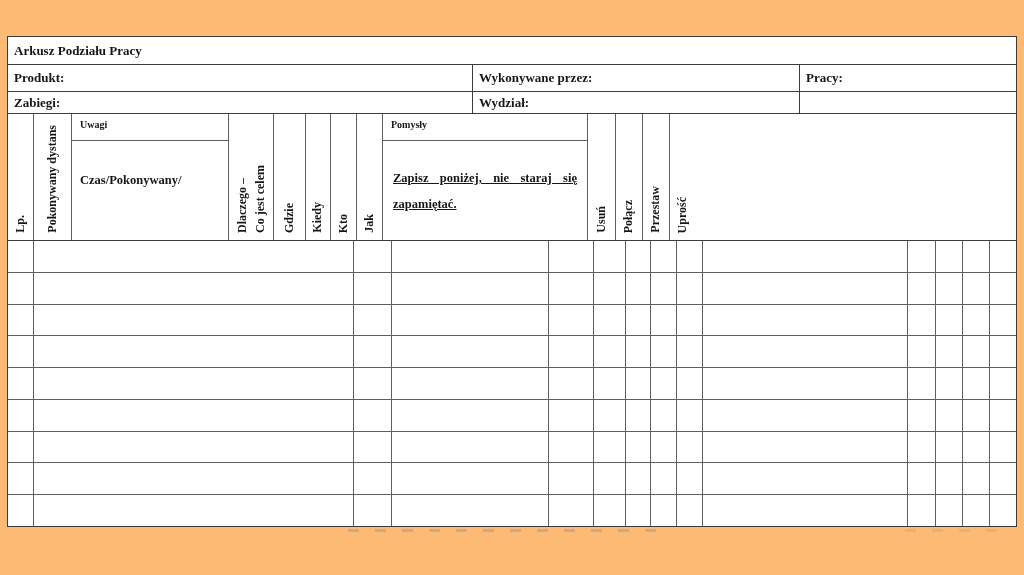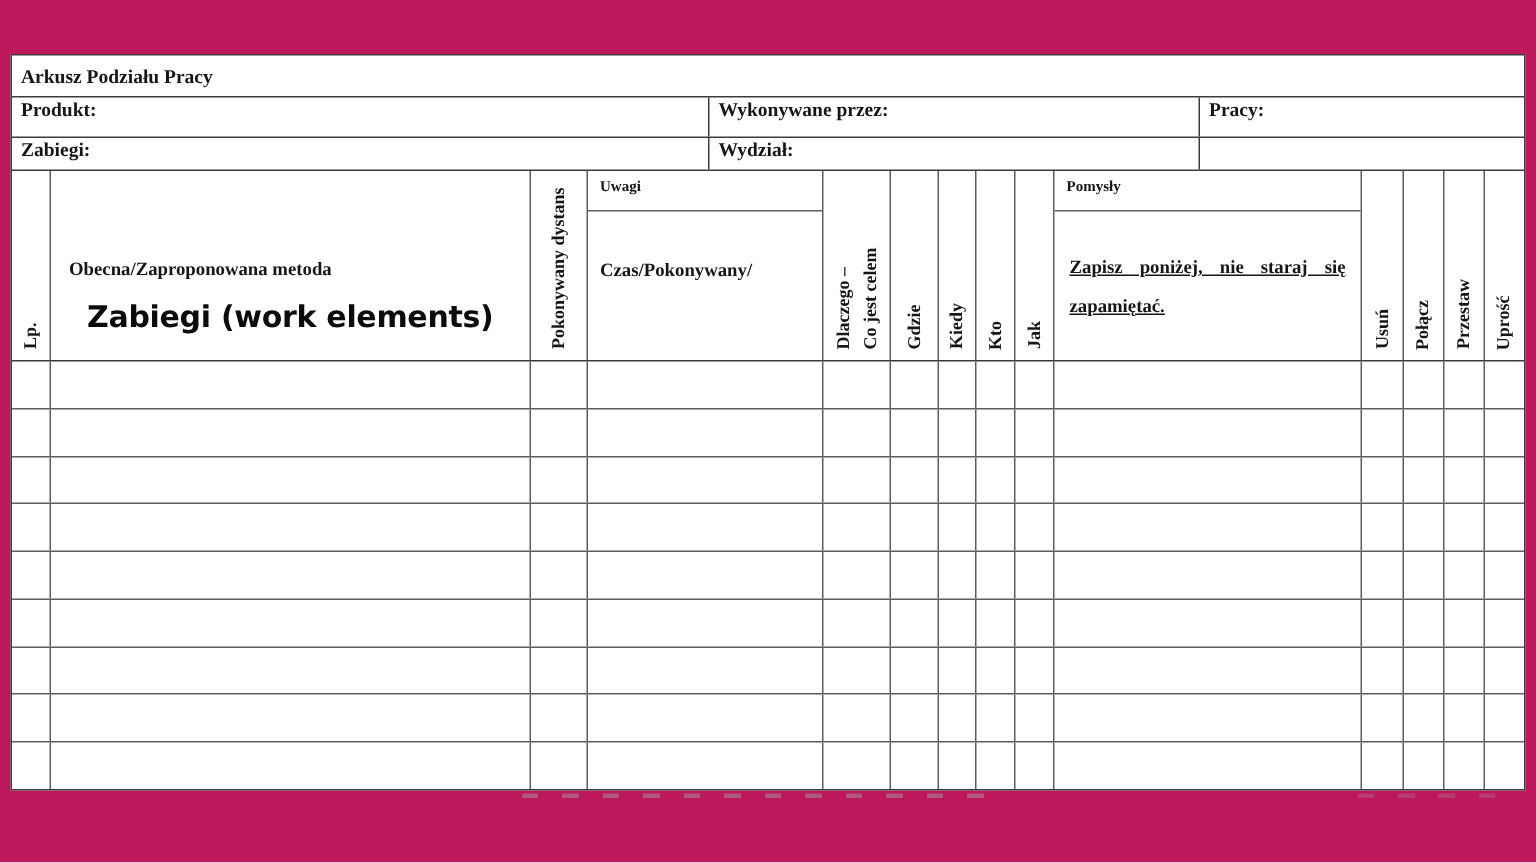--- a/index.html
+++ b/index.html
@@ -5,21 +5,21 @@
   :root{
     --line:#5e5e5e;
     --line-dark:#3c3c3c;
     --ink:#161616;
   }
   *{margin:0;padding:0;box-sizing:border-box;}
   html,body{background:#ffffff;}
   .page{
     position:relative;
     width:1024px;height:575px;
-    background:#be185d;
+    background:#fdba74;
     overflow:hidden;
     font-family:"Liberation Serif", serif;
     color:var(--ink);
   }
   .sheet{
     position:absolute;left:7px;top:36px;
     width:1010px;height:491px;
     border:1px solid var(--line-dark);
     background:#fff;
     display:flex;flex-direction:column;
@@ -29,21 +29,21 @@
     height:28px;flex:0 0 28px;
     border-bottom:1px solid var(--line-dark);
     display:flex;align-items:center;
     padding-left:6px;
     font-weight:bold;font-size:13px;
   }
   .meta-row{display:flex;border-bottom:1px solid var(--line-dark);}
   .meta-row.r2{height:27px;flex:0 0 27px;}
   .meta-row.r3{height:22px;flex:0 0 22px;}
   .mcell{
-    display:flex;align-items:flex-start;
+    display:flex;align-items:center;
     padding-left:6px;
     font-weight:bold;font-size:13px;
     border-right:1px solid var(--line-dark);
   }
   .mc-a{width:465px;flex:0 0 465px;}
   .mc-b{width:327px;flex:0 0 327px;}
   .mc-c{flex:1;border-right:none;}
   
   .head-row{
     height:127px;flex:0 0 127px;
@@ -157,24 +157,20 @@
       </div>
       <div class="mcell mc-c"></div>
     </div>
 
     <div class="head-row">
 
       <div class="hc c1 rot">
         <span>Lp.</span>
       </div>
 
-      <div class="hc c2">
-        <div class="method-line">Obecna/Zaproponowana metoda</div>
-        <div class="big-title">Zabiegi (work elements)</div>
-      </div>
 
       <div class="hc c3 rot">
         <span>Pokonywany dystans</span>
       </div>
 
       <div class="hc c4">
         <div class="sublabel">Uwagi</div>
         <div class="sub-lines">
           <div>Czas/Pokonywany/</div>
         </div>

